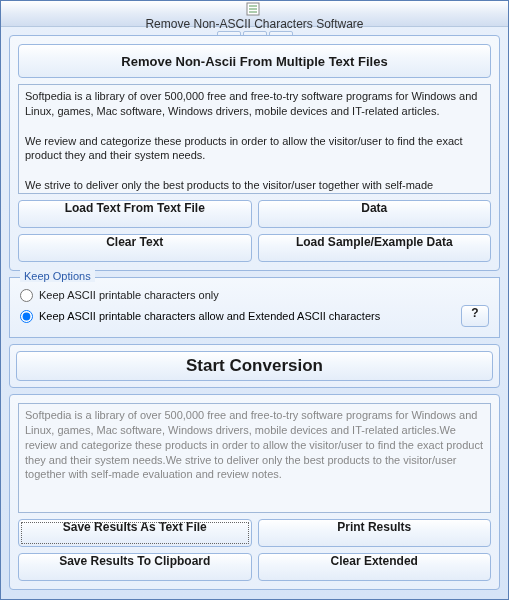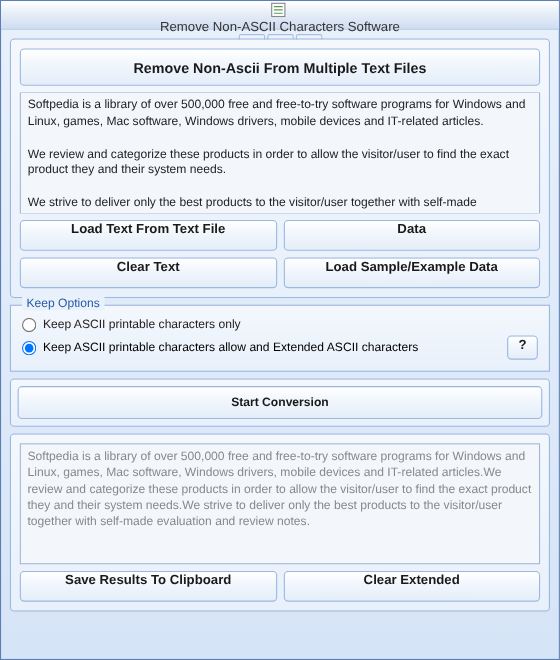--- a/index.html
+++ b/index.html
@@ -169,21 +169,21 @@
     display: flex;
     align-items: center;
     gap: 6px;
   }
   .start-btn {
     width: 100%;
     height: 30px;
     border: 1px solid #9bb8e0;
     border-radius: 4px;
     background: linear-gradient(to bottom, #ffffff 0%, #f2f7fd 40%, #e4edf9 100%);
-    font-size: 11px;
+    font-size: 17px;
     font-weight: bold;
     color: #1a1a1a;
     cursor: pointer;
     display: flex;
     align-items: center;
     justify-content: center;
   }
   .top-panel { display:flex; flex-direction:column; gap:6px; padding:8px; }
   .results-panel { display:flex; flex-direction:column; gap:6px; padding:8px; }
 </style>
@@ -269,20 +269,28 @@
 
     <div class="panel">
       <div class="start-btn">
         <span>Start Conversion</span>
       </div>
     </div>
 
     <div class="panel results-panel">
       <textarea class="textarea output" readonly="" style="">Softpedia is a library of over 500,000 free and free-to-try software programs for Windows and Linux, games, Mac software, Windows drivers, mobile devices and IT-related articles.We review and categorize these products in order to allow the visitor/user to find the exact product they and their system needs.We strive to deliver only the best products to the visitor/user together with self-made evaluation and review notes.</textarea>
       <div class="btn-row">
+        <div class="btn focused">
+            <span>Save Results As Text File</span>
+          </div>
+        <div class="btn">
+            <span>Print Results</span>
+          </div>
+      </div>
+      <div class="btn-row">
         <div class="btn">
             <span>Save Results To Clipboard</span>
           </div>
         <div class="btn">
             <span>Clear Extended</span>
           </div>
       </div>
     </div>
 
   </div>

